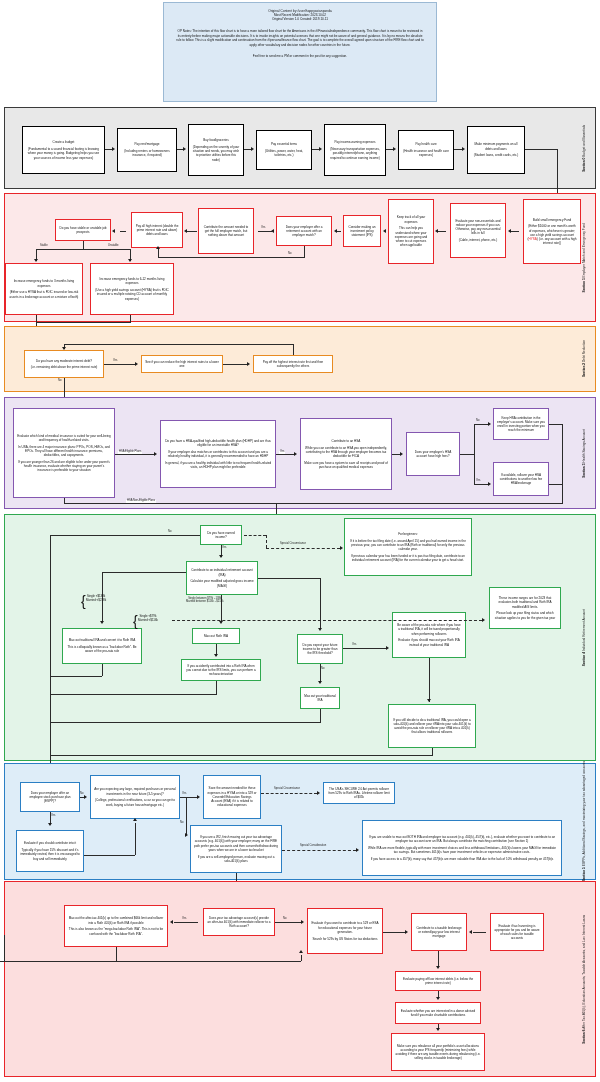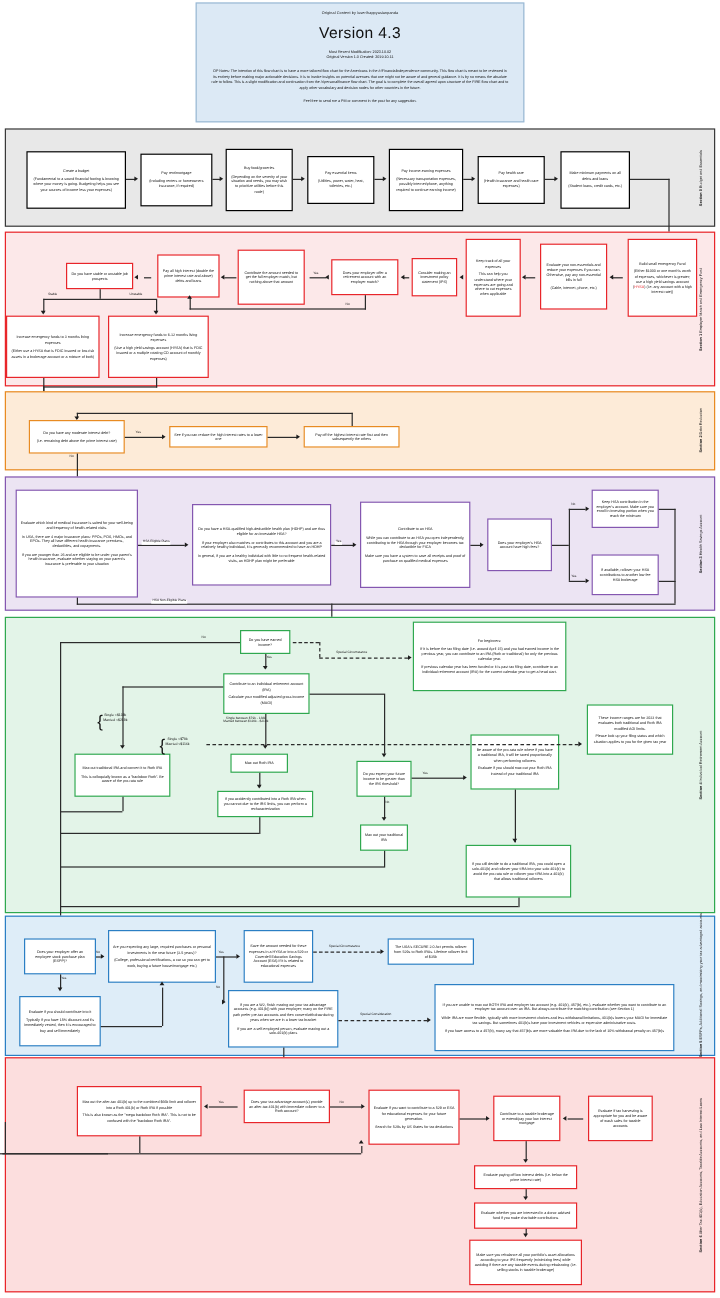--- a/index.html
+++ b/index.html
@@ -86,21 +86,20 @@
            color:#111; background:transparent; }
   .brace .bk { font-size:14px; position:absolute; left:-5px; top:-3px; }
 </style>
 </head>
 <body>
 
 <div class="page">
 
   <div class="header">
     <div class="hdr-credit">Original Content by /user/happyasianpanda</div>
-    <div class="hdr-title">Version 4.3</div>
     <div class="hdr-sub">Most Recent Modification: 2023.10.02</div>
     <div class="hdr-sub">Original Version 1.0 Created: 2019.10.11</div>
     <div class="hdr-notes">OP Notes: The intention of this flow chart is to have a more tailored flow chart for the Americans in the /r/Financialindependence community. This flow chart is meant to be reviewed in its entirety before making major actionable decisions. It is to invoke insights on potential avenues that one might not be aware of and general guidance. It is by no means the absolute rule to follow. This is a slight modification and continuation from the /r/personalfinance flow chart. The goal is to complete the overall agreed upon structure of the FIRE flow chart and to apply other vocabulary and decision nodes for other countries in the future.</div>
     <div class="hdr-foot">Feel free to send me a PM or comment in the post for any suggestion.</div>
   </div>
 
   <div class="band s0" style="top:107px;height:82px;">
     <div class="band-label">
       <span><b>Section 0</b> <i>Budget and Essentials</i></span>
     </div>

